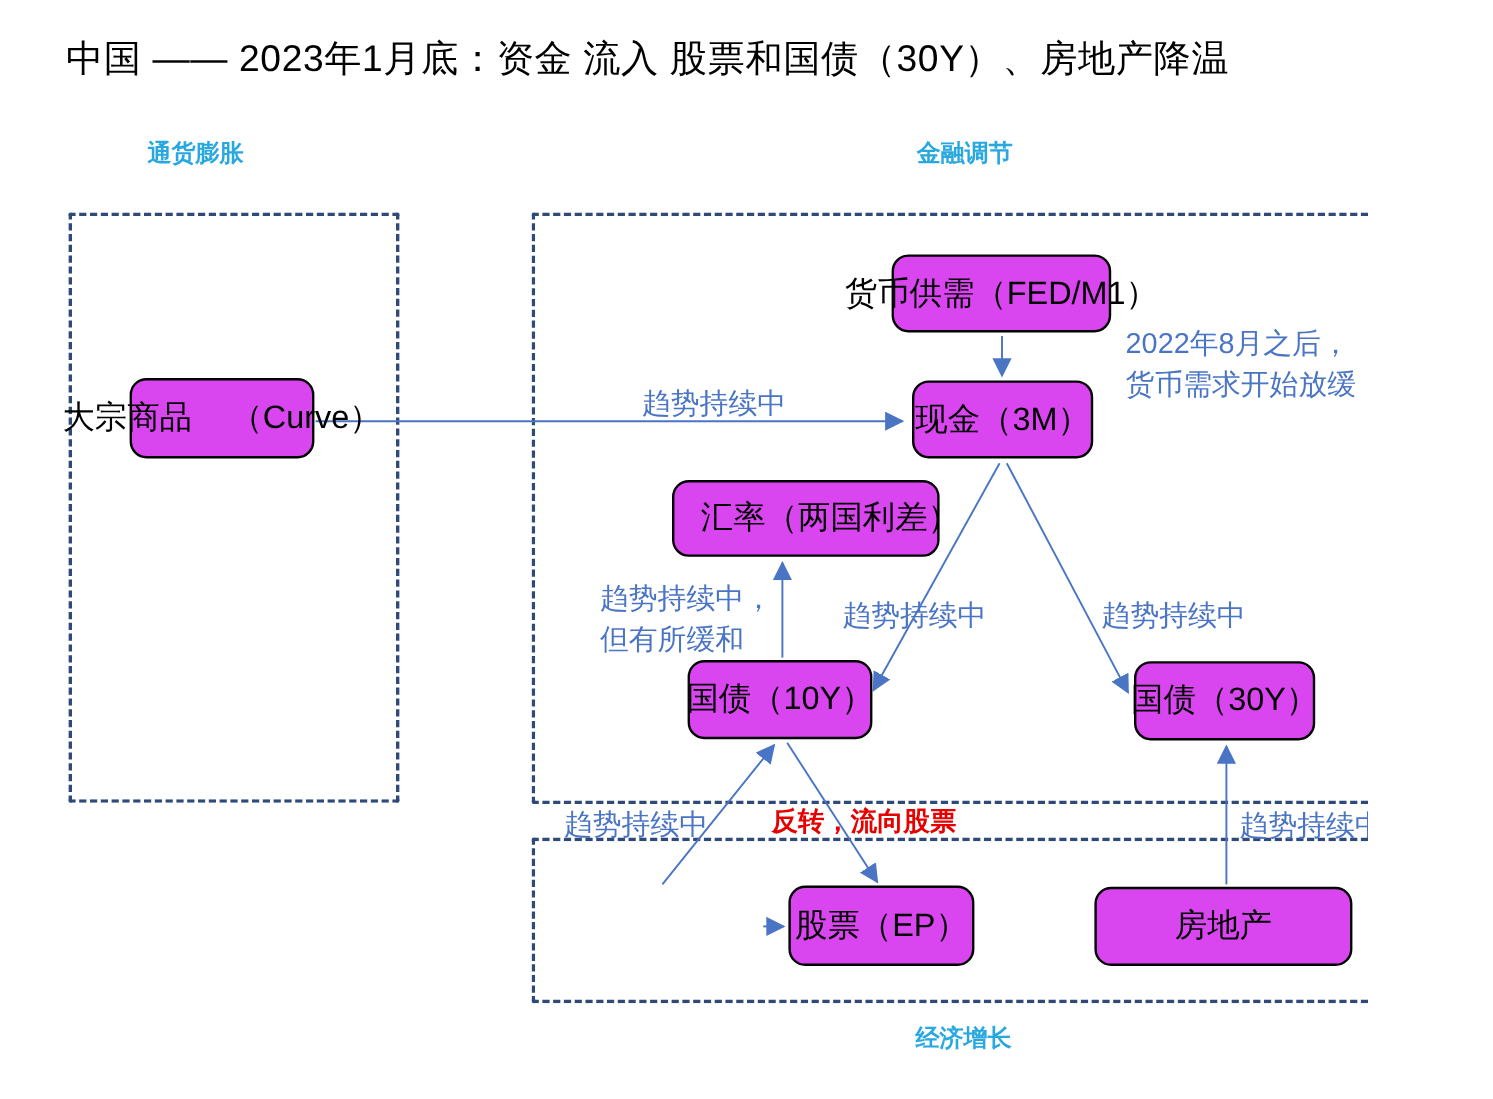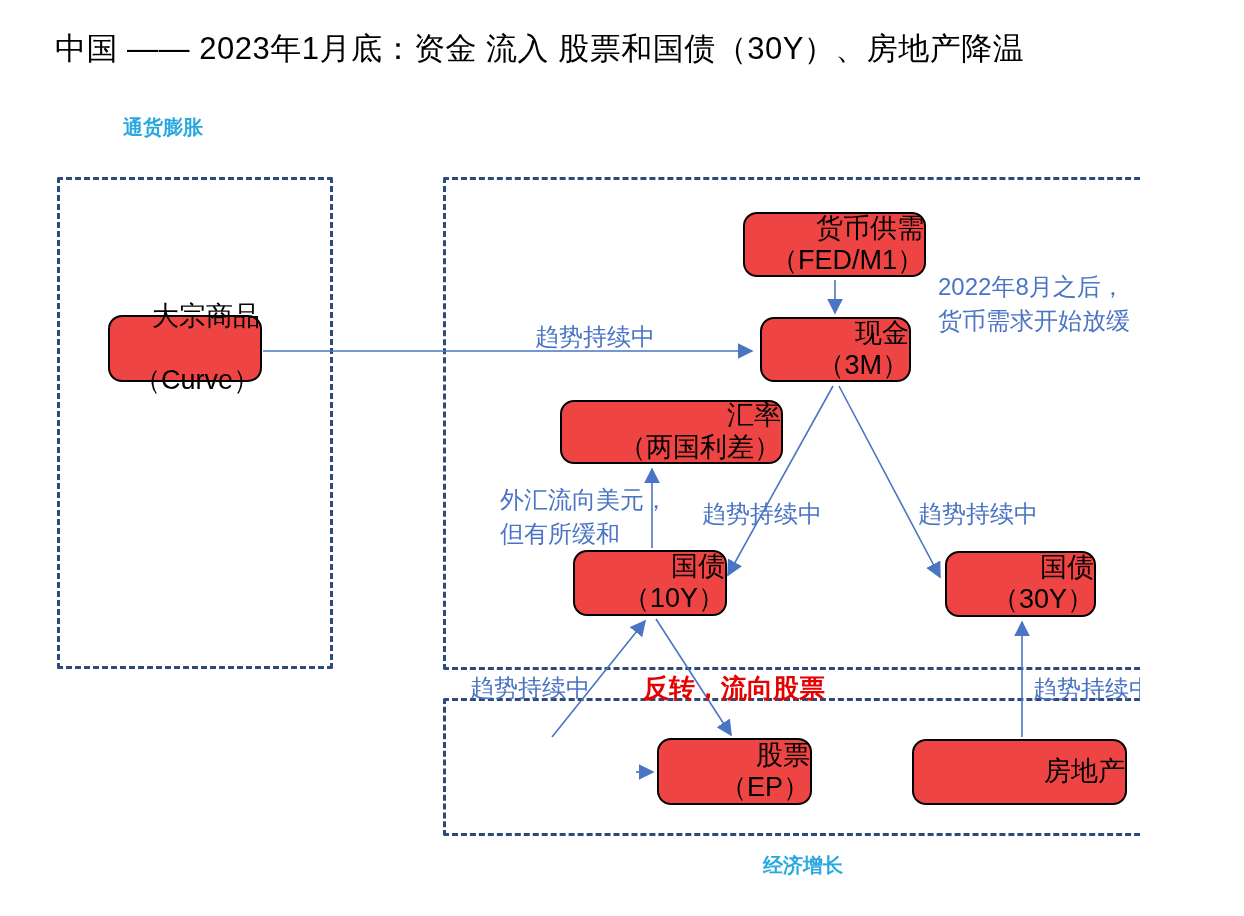--- a/index.html
+++ b/index.html
@@ -11,39 +11,40 @@
     position:absolute;left:55px;top:28px;width:1150px;
     font-size:31px;color:#000;letter-spacing:0.5px;white-space:nowrap;
   }
   .section-label{
     position:absolute;font-size:20px;font-weight:bold;color:#29a8e0;white-space:nowrap;
   }
   .dashed-box{
     position:absolute;border:3px dashed #2e4a7a;background:transparent;border-radius:2px;
   }
   .node{
-    position:absolute;border:2.5px solid #000;border-radius:14px;background:#ef4444;
-    display:flex;flex-direction:column;align-items:flex-end;justify-content:center;
+    position:absolute;border:2.5px solid #000;border-radius:14px;background:#d946ef;
+    display:flex;align-items:center;justify-content:center;
     font-size:27px;color:#000;line-height:1.18;text-align:center;z-index:3;
   }
   .node span{display:block;white-space:nowrap;}
   .note{
     position:absolute;font-size:24px;color:#4a74c4;line-height:1.4;white-space:nowrap;z-index:4;
   }
-  .note.red{color:#e60000;font-weight:bold;font-size:26px;}
+  .note.red{color:#e60000;font-weight:bold;font-size:22px;}
   svg.arrows{position:absolute;left:0;top:0;z-index:2;}
 </style>
 </head>
 <body>
 
 <div class="canvas">
 
   <div class="title">中国 —— 2023年1月底：资金 流入 股票和国债（30Y）、房地产降温</div>
 
   <div class="section-label" style="left:123px;top:114px;">通货膨胀</div>
+  <div class="section-label" style="left:764px;top:114px;">金融调节</div>
   <div class="section-label" style="left:763px;top:852px;">经济增长</div>
 
   <div class="dashed-box" style="left:57px;top:177px;width:270px;height:486px;"></div>
   <div class="dashed-box" style="left:443px;top:177px;width:718px;height:487px;"></div>
   <div class="dashed-box" style="left:443px;top:698px;width:718px;height:132px;"></div>
 
   <svg class="arrows" width="1244" height="916">
     <defs>
       <marker id="ah" viewBox="0 0 10 10" refX="9" refY="5" markerWidth="10" markerHeight="10" orient="auto-start-reverse">
         <path d="M0,0 L10,5 L0,10 z" fill="#4a74c4"></path>
@@ -101,21 +102,21 @@
   </div>
 
   <div class="note" style="left:535px;top:320px;">趋势持续中</div>
 
   <div class="note" style="left:938px;top:270px;">
     <span>2022年8月之后，</span><br>
     <span>货币需求开始放缓</span>
   </div>
 
   <div class="note" style="left:500px;top:483px;">
-    <span>外汇流向美元，</span><br>
+    <span>趋势持续中，</span><br>
     <span>但有所缓和</span>
   </div>
 
   <div class="note" style="left:702px;top:497px;">趋势持续中</div>
   <div class="note" style="left:918px;top:497px;">趋势持续中</div>
   <div class="note" style="left:470px;top:671px;">趋势持续中</div>
   <div class="note red" style="left:643px;top:670px;">反转，流向股票</div>
   <div class="note" style="left:1033px;top:672px;">趋势持续中</div>
 
 </div>

